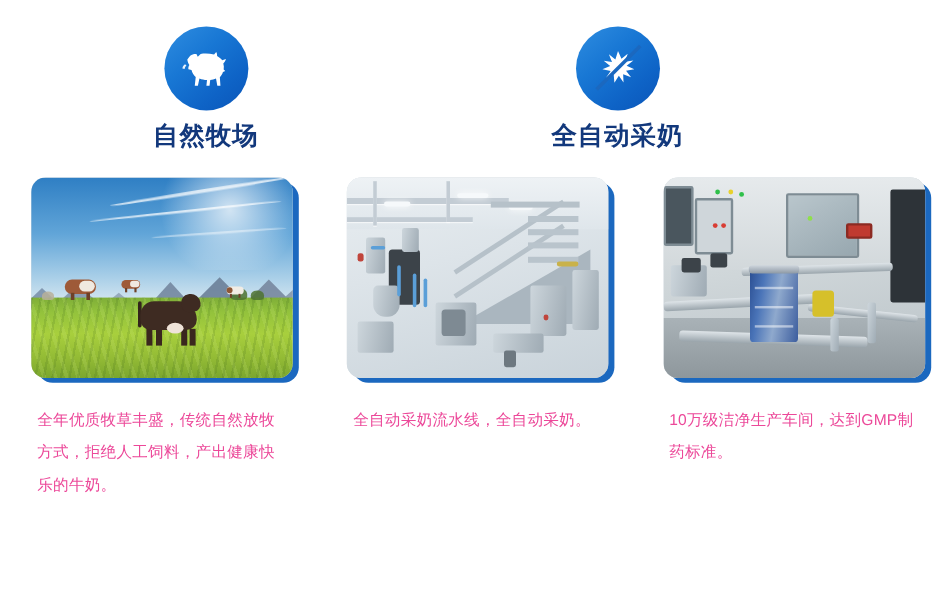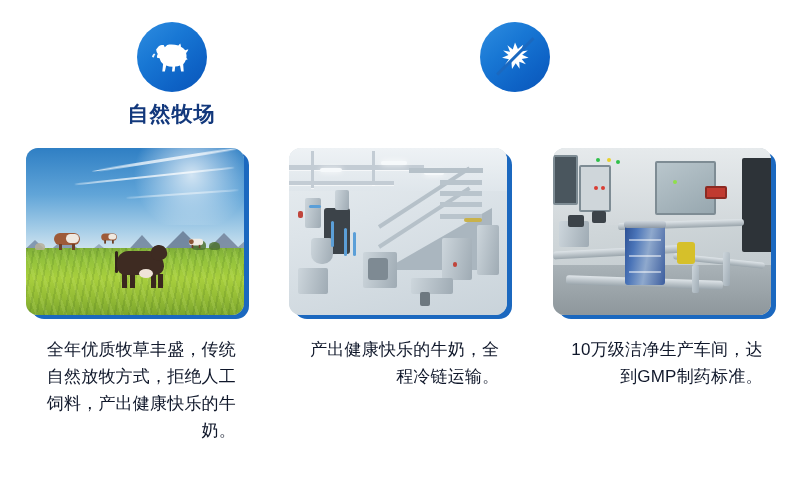--- a/index.html
+++ b/index.html
@@ -343,25 +343,25 @@
     top: 336px;
     width: 790px;
     display: flex;
   }
   .cap-col { flex: 1 1 0; position: relative; }
   .caption {
     position: absolute;
     left: 31px;
     top: 0;
     width: 205px;
-    font-size: 17px;
+    font-size: 13px;
     line-height: 27px;
-    color: #0f172a;
+    color: #ec4899;
     letter-spacing: 0.2px;
-    text-align: right;
+    text-align: left;
   }
 </style>
 </head>
 <body>
 
 <div class="page">
 
   <div class="feature-row">
 
     <div class="feature-col">
@@ -379,20 +379,21 @@
     </div>
 
     <div class="feature-col">
       <div class="icon-circle">
         <svg width="46" height="46" viewBox="0 0 46 46" aria-hidden="true">
           <path fill="#ffffff" d="M23 8.5l2.9 6.4 5.2-4.1-2.3 6.6 7-.9-5.6 4.3 6.4 2.9-6.9 1.2 4.2 5.4-6.6-2.5
             .3 7-3.9-5.6-3.7 5.8-.6-7-6.4 2.8 3.9-5.6-6.9-1.4 6.5-2.7-5.4-4.5 6.9 1.1-2.6-6.5 5.4 4.3z"></path>
           <path fill="#1b68bf" d="M40.5 3.2l2.1 2.1L6.2 41.7l-2.1-2.1z" opacity="1"></path>
         </svg>
       </div>
+      <div class="feature-title">全自动采奶</div>
     </div>
 
 
   </div>
 
   <div class="cards">
 
     <div class="card-col">
       <div class="frame"></div>
       <div class="photo">
@@ -534,20 +535,20 @@
       </div>
     </div>
 
   </div>
 
   <div class="captions">
     <div class="cap-col">
       <div class="caption">全年优质牧草丰盛，传统自然放牧方式，拒绝人工饲料，产出健康快乐的牛奶。</div>
     </div>
     <div class="cap-col">
-      <div class="caption">产出健康快乐的牛奶，全程冷链运输。</div>
+      <div class="caption">全自动采奶流水线，全自动采奶。</div>
     </div>
     <div class="cap-col">
       <div class="caption">10万级洁净生产车间，达到GMP制药标准。</div>
     </div>
   </div>
 
 </div>
 
 </body></html>

